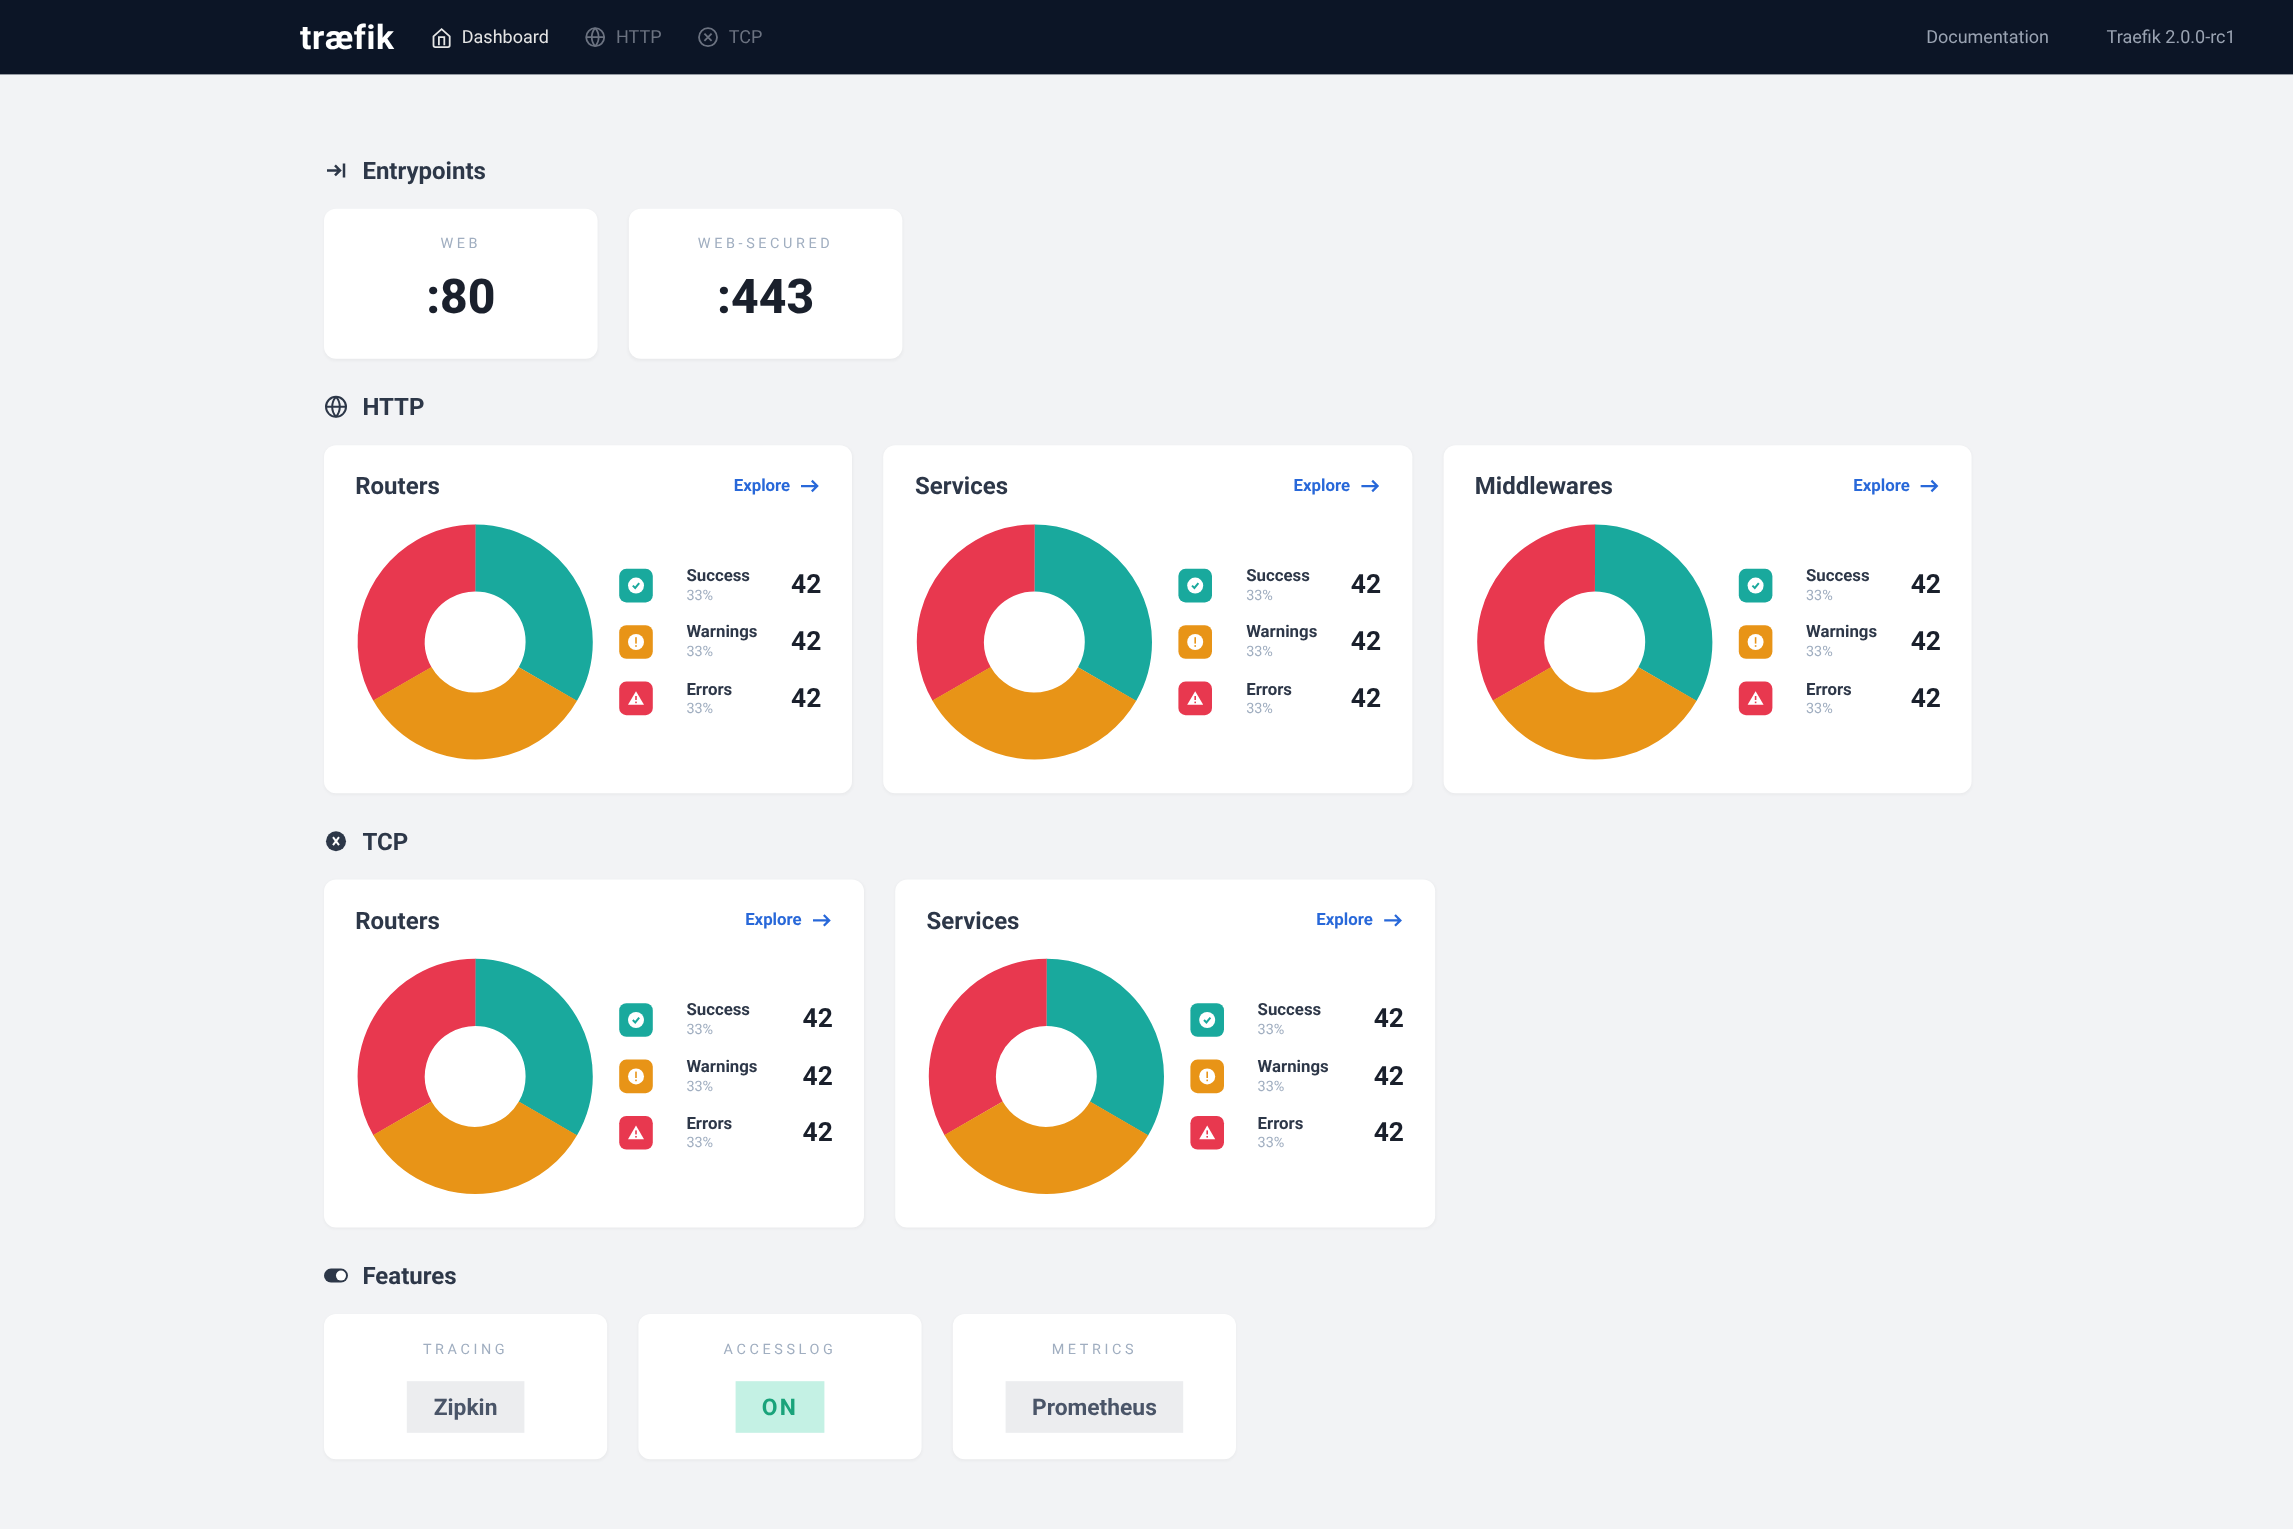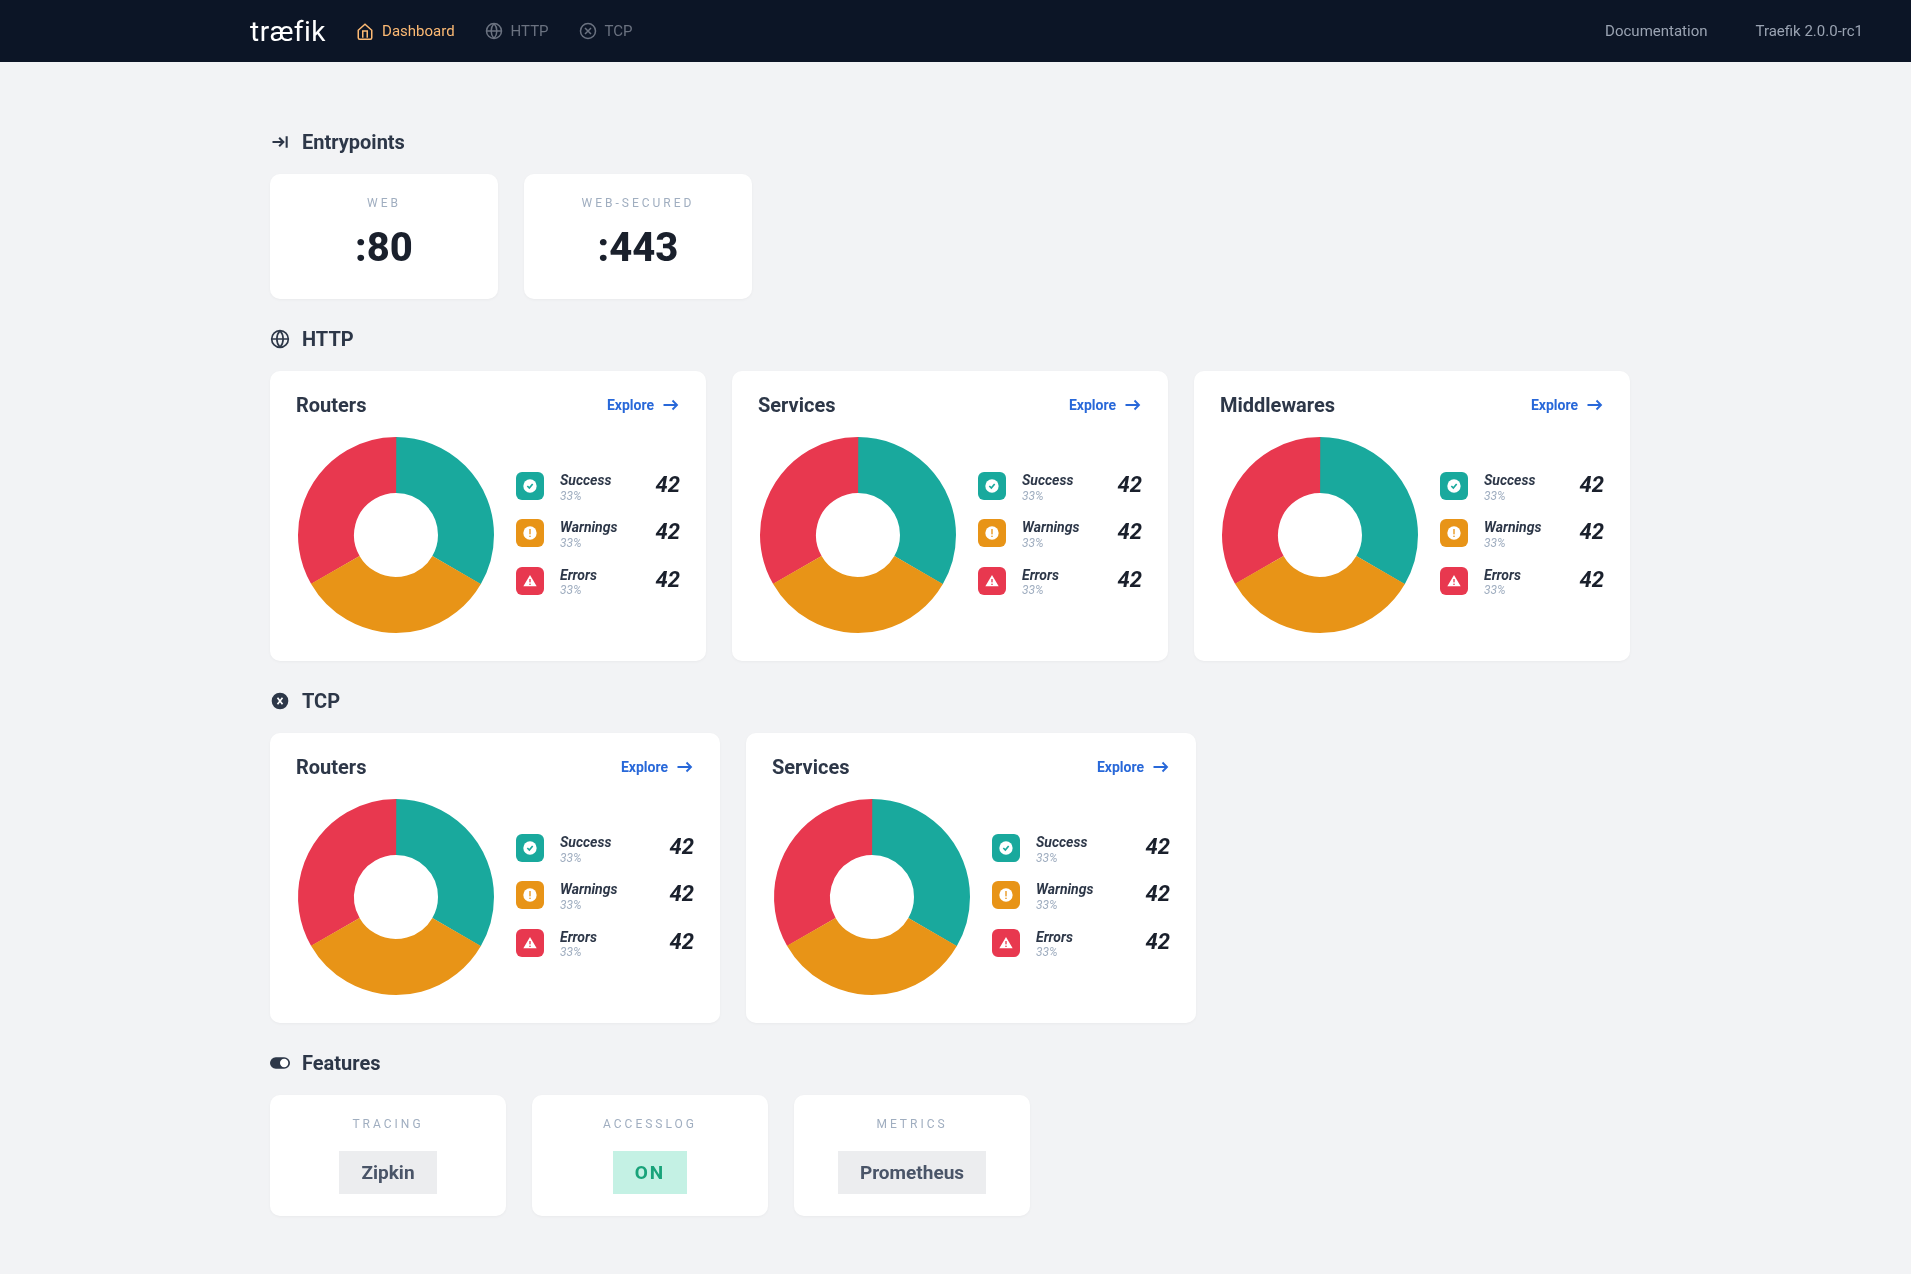--- a/index.html
+++ b/index.html
@@ -12,38 +12,38 @@
 .navbar {
   background: #0c1526;
   height: 62px;
   display: flex;
   align-items: center;
   padding: 0 48px 0 250px;
 }
 .logo {
   color: #fff;
   font-size: 28px;
-  font-weight: 400;
+  font-weight: 700;
   letter-spacing: 0.5px;
   margin-right: 30px;
 }
 .nav-items {
   display: flex;
   align-items: center;
   gap: 30px;
 }
 .nav-item {
   display: flex;
   align-items: center;
   gap: 8px;
   color: #6b7280;
   font-size: 15px;
   cursor: pointer;
 }
-.nav-item.active { color: #fdba74; }
+.nav-item.active { color: #e5e5e5; }
 .nav-item svg { width: 18px; height: 18px; }
 .nav-right {
   margin-left: auto;
   display: flex;
   gap: 48px;
 }
 .nav-right a {
   color: #9aa3b2;
   font-size: 15px;
   text-decoration: none;
@@ -116,23 +116,22 @@
   font-size: 14px;
   font-weight: 700;
   cursor: pointer;
 }
 .explore svg { width: 18px; height: 12px; stroke: #2868d9; }
 .stat-body { display: flex; align-items: center; gap: 20px; }
 .donut { width: 200px; height: 200px; flex-shrink: 0; }
 .legend { flex: 1; display: flex; flex-direction: column; gap: 16px; }
 .legend-row {
   display: flex;
-  align-items: flex-start;
-  gap: 16px;
-  font-style: italic;
+  align-items: center;
+  gap: 28px;
 }
 .legend-icon {
   width: 28px; height: 28px;
   border-radius: 6px;
   display: flex; align-items: center; justify-content: center;
   flex-shrink: 0;
 }
 .legend-icon.success { background: #19a99d; }
 .legend-icon.warnings { background: #e89417; }
 .legend-icon.errors { background: #e8384f; }

